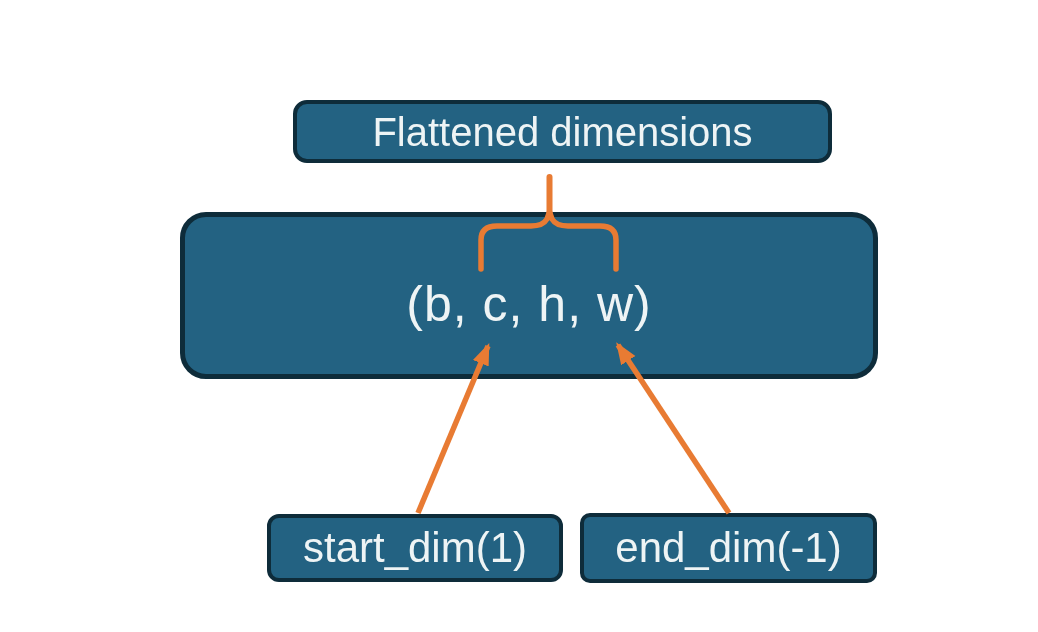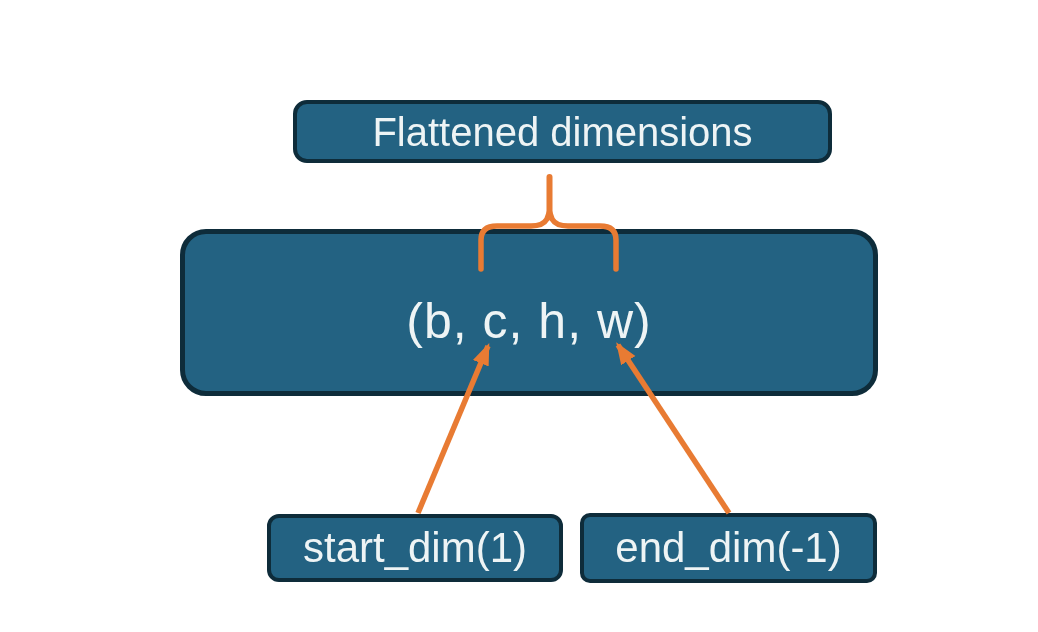--- a/index.html
+++ b/index.html
@@ -29,21 +29,20 @@
     left:293px;top:100px;width:539px;height:63px;
     border-radius:14px;
     font-size:40px;
     text-align:right;
   }
   .node-main{
     left:180px;top:212px;width:698px;height:167px;
     border-radius:26px;border-width:5px;
     font-size:50px;letter-spacing:1px;
     padding-top:16px;
-    margin-top:17px;
   }
   .node-start{
     left:267px;top:514px;width:296px;height:68px;
     border-radius:12px;
     font-size:42px;
     text-align:center;
   }
   .node-end{
     left:580px;top:513px;width:297px;height:70px;
     border-radius:10px;

